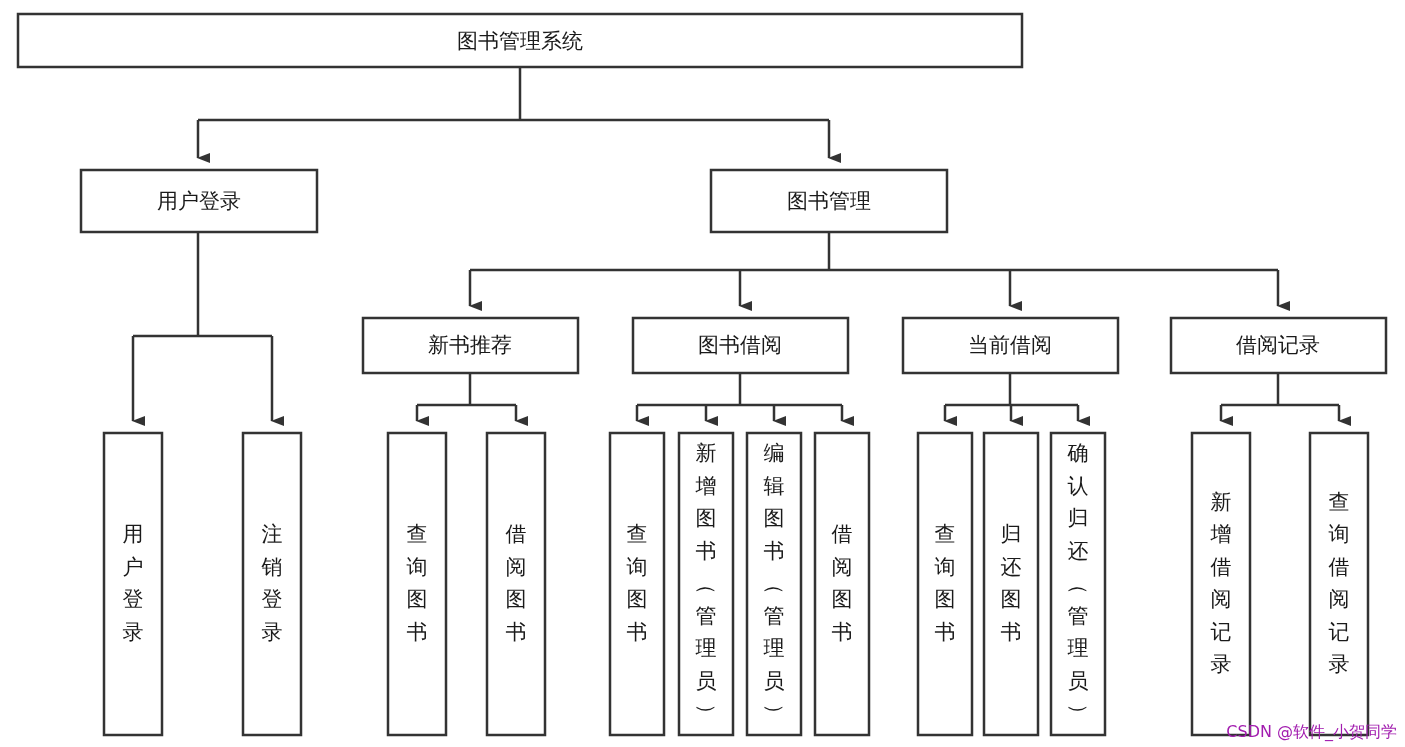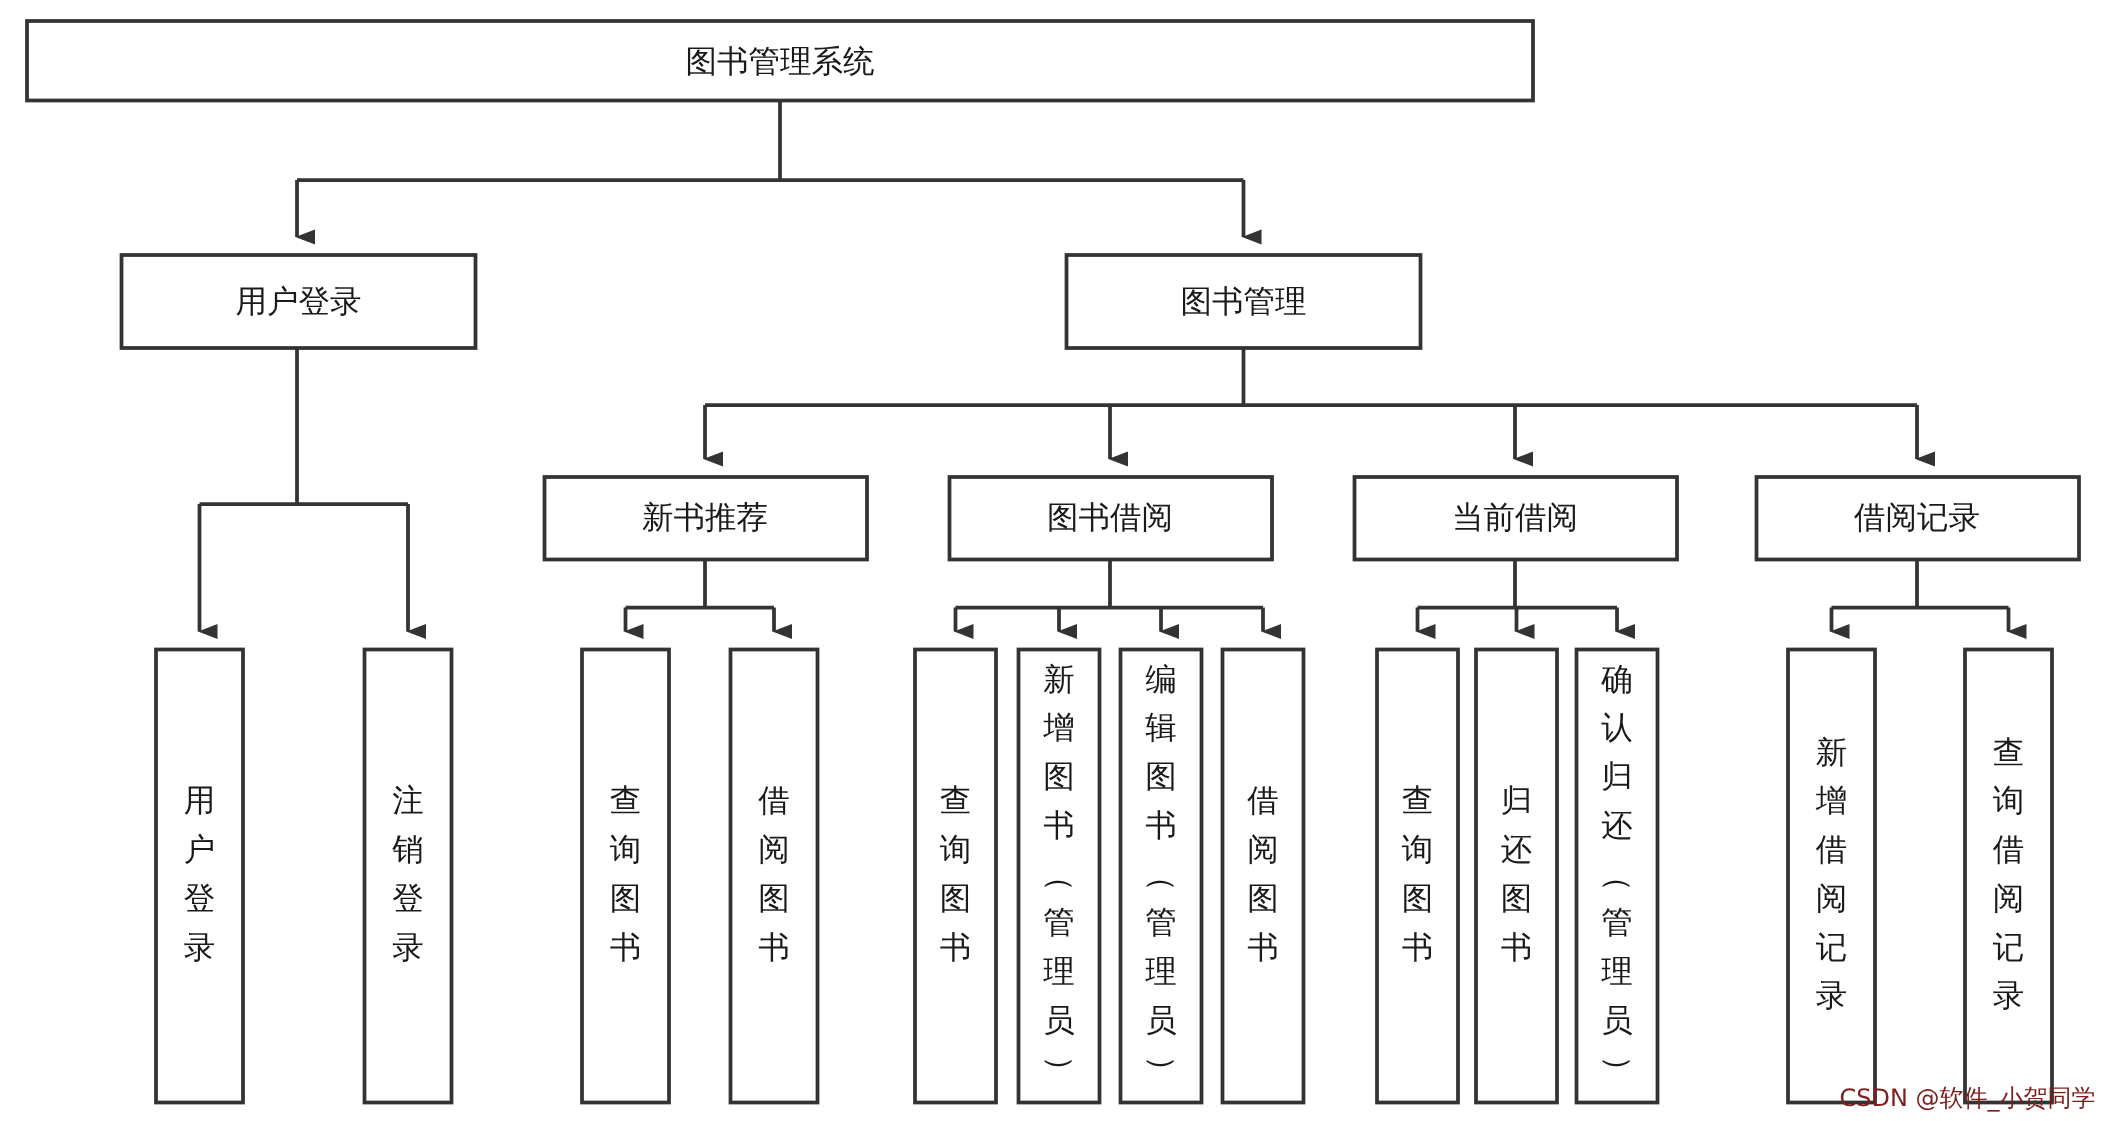--- a/index.html
+++ b/index.html
@@ -44,21 +44,21 @@
   .arrow-head {
     fill: #333333;
     stroke: none;
   }
   .watermark {
     position: absolute;
     right: 8px;
     bottom: 4px;
     font-family: "DejaVu Sans", "Liberation Sans", sans-serif;
     font-size: 16px;
-    color: #7f1d1d;
+    color: #a21caf;
     white-space: nowrap;
     user-select: none;
   }
 </style>
 </head>
 <body>
 
 <svg id="diagram" viewBox="0 0 1405 747" xmlns="http://www.w3.org/2000/svg">
 
   <defs>

